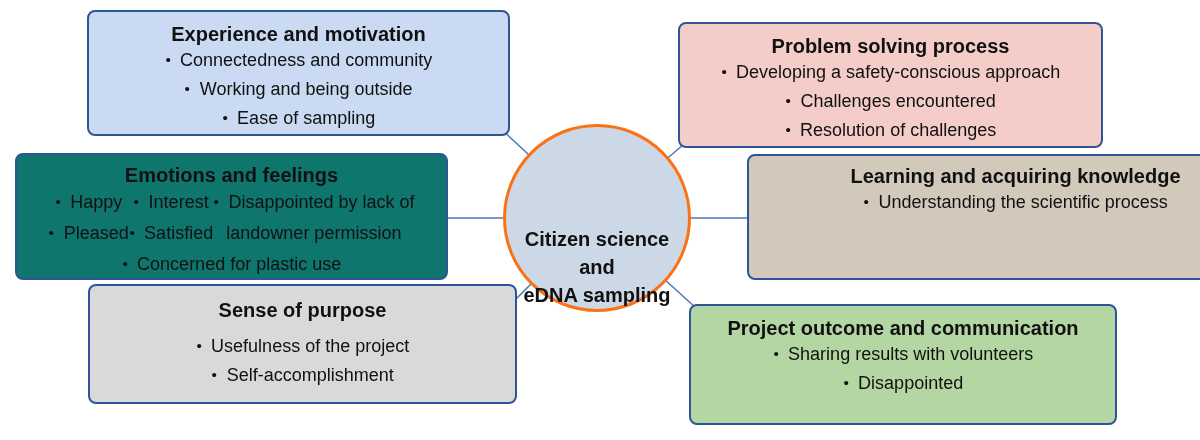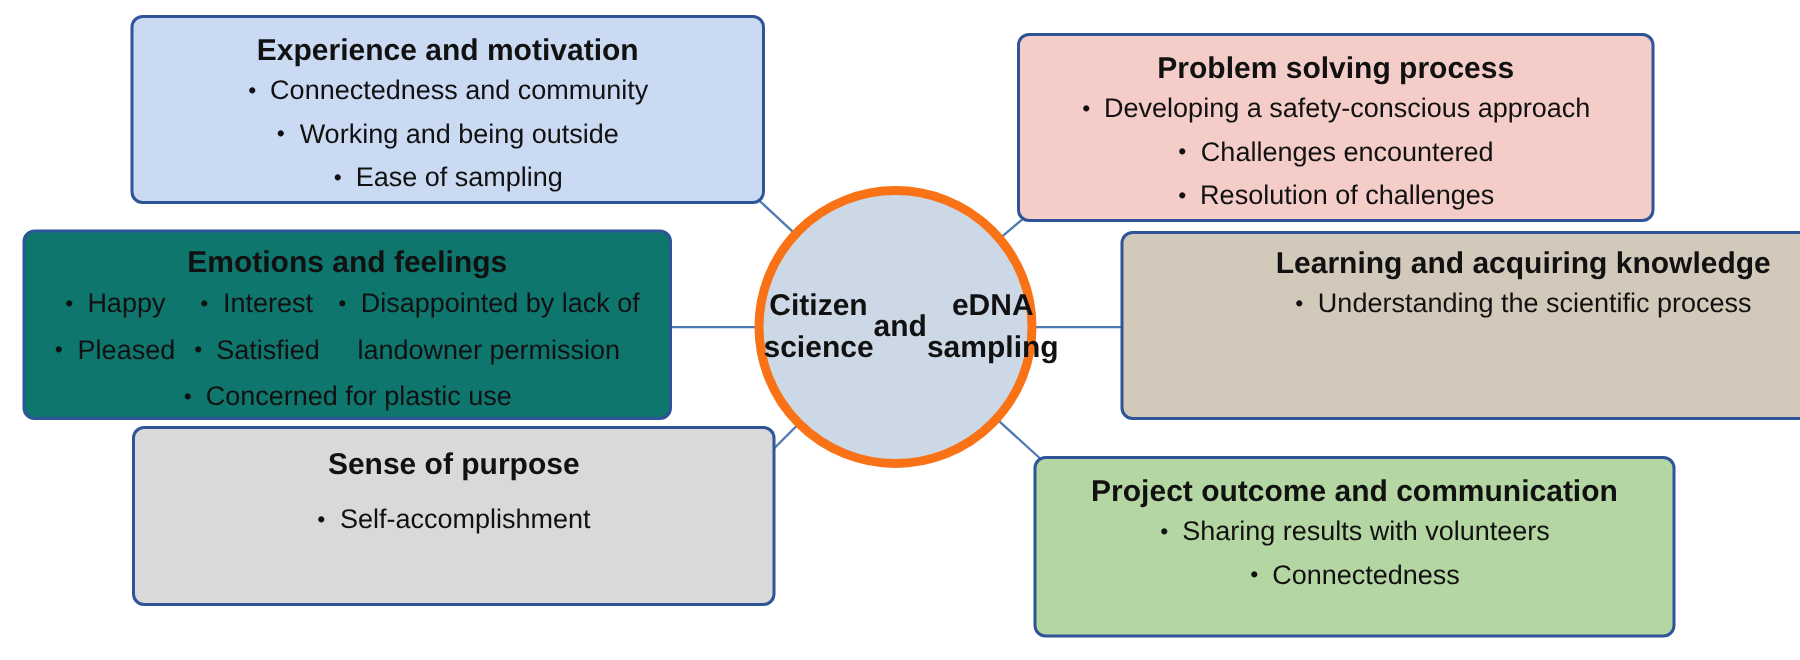--- a/index.html
+++ b/index.html
@@ -49,42 +49,41 @@
   .outcome    { left: 689px; top: 304px; width: 428px; height: 121px; background: #b4d6a2; }
 
   .experience .box-title, .problem .box-title, .outcome .box-title { margin-top: 10px; }
   .learning .box-title, .emotions .box-title { margin-top: 8px; }
   .purpose .box-title { margin-top: 12px; }
   .purpose .box-items { margin-top: 10px; }
 
   .emo-grid {
     display: grid;
     grid-template-columns: max-content max-content max-content;
-    column-gap: 12px;
     justify-content: center;
     font-size: 18px;
     line-height: 31px;
   }
   .emo-cell { white-space: nowrap; }
   .emo-cell.center { text-align: center; }
   .emo-row3 { font-size: 18px; line-height: 31px; }
 
   .center-circle {
     position: absolute;
     left: 503px; top: 124px;
     width: 188px; height: 188px;
     box-sizing: border-box;
     background: #cdd8e6;
-    border: 6px solid #f97316;
+    border: 3px solid #f97316;
     border-radius: 50%;
     z-index: 3;
     display: flex;
-    flex-direction: row;
+    flex-direction: column;
     align-items: center;
-    justify-content: space-between;
+    justify-content: flex-end;
     font-size: 20px;
     font-weight: bold;
     line-height: 28px;
     text-align: center;
   }
 </style>
 </head>
 <body>
 
 <div class="canvas">
@@ -116,20 +115,21 @@
       <div class="emo-cell"><span class="bullet">•</span><span>Pleased</span></div>
       <div class="emo-cell"><span class="bullet">•</span><span>Satisfied</span></div>
       <div class="emo-cell center"><span>landowner permission</span></div>
     </div>
     <div class="emo-row3"><span class="bullet">•</span><span>Concerned for plastic use</span></div>
   </div>
 
   <div class="box purpose">
     <div class="box-title">Sense of purpose</div>
     <div class="box-items">
+      <div class="item"><span class="bullet">•</span><span>Usefulness of the project</span></div>
       <div class="item"><span class="bullet">•</span><span>Self-accomplishment</span></div>
     </div>
   </div>
 
   <div class="box problem">
     <div class="box-title">Problem solving process</div>
     <div class="box-items">
       <div class="item"><span class="bullet">•</span><span>Developing a safety-conscious approach</span></div>
       <div class="item"><span class="bullet">•</span><span>Challenges encountered</span></div>
       <div class="item"><span class="bullet">•</span><span>Resolution of challenges</span></div>
@@ -140,21 +140,21 @@
     <div class="box-title">Learning and acquiring knowledge</div>
     <div class="box-items">
       <div class="item"><span class="bullet">•</span><span>Understanding the scientific process</span></div>
     </div>
   </div>
 
   <div class="box outcome">
     <div class="box-title">Project outcome and communication</div>
     <div class="box-items">
       <div class="item"><span class="bullet">•</span><span>Sharing results with volunteers</span></div>
-      <div class="item"><span class="bullet">•</span><span>Connectedness</span></div>
+      <div class="item"><span class="bullet">•</span><span>Disappointed</span></div>
     </div>
   </div>
 
   <div class="center-circle">
     <div>Citizen science</div>
     <div>and</div>
     <div>eDNA sampling</div>
   </div>
 
 </div>

